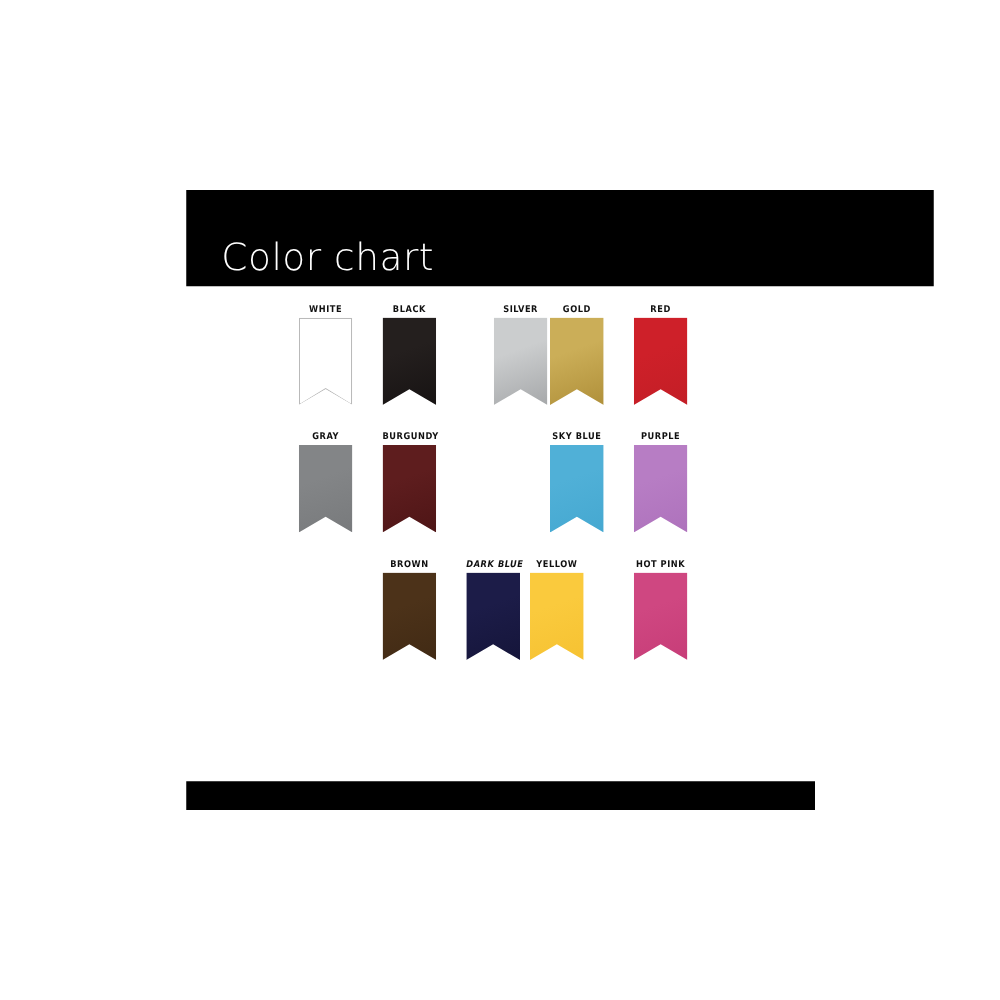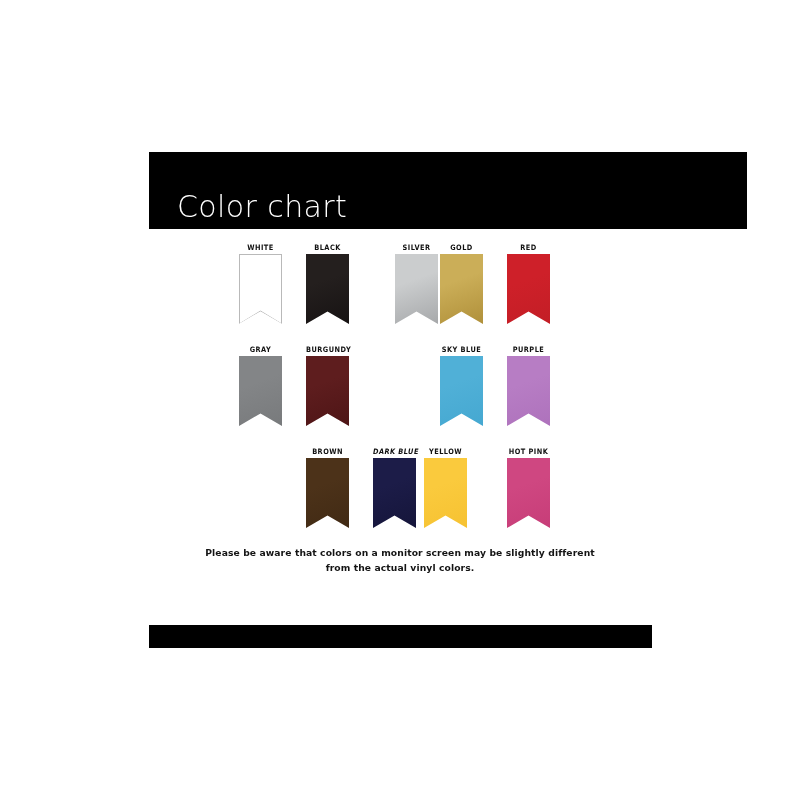--- a/index.html
+++ b/index.html
@@ -188,20 +188,16 @@
           <span class="swatch-label">YELLOW</span>
           <span class="swatch-flag" style="background: linear-gradient(160deg, rgb(250, 202, 61) 0%, rgb(250, 202, 61) 38%, rgb(246, 194, 50) 100%);"></span>
         </div>
         <div class="swatch-cell" style="left: 268px;">
           <span class="swatch-label">HOT PINK</span>
           <span class="swatch-flag" style="background: linear-gradient(160deg, rgb(207, 71, 129) 0%, rgb(207, 71, 129) 38%, rgb(199, 61, 120) 100%);"></span>
         </div>
       </div>
     </div>
 
-  <div id="disclaimer">
-    <span class="line">Please be aware that colors on a monitor screen may be slightly different</span>
-    <span class="line">from the actual vinyl colors.</span>
-  </div>
 
   <div id="footer-bar"></div>
 
 </div>
 
 </body></html>

